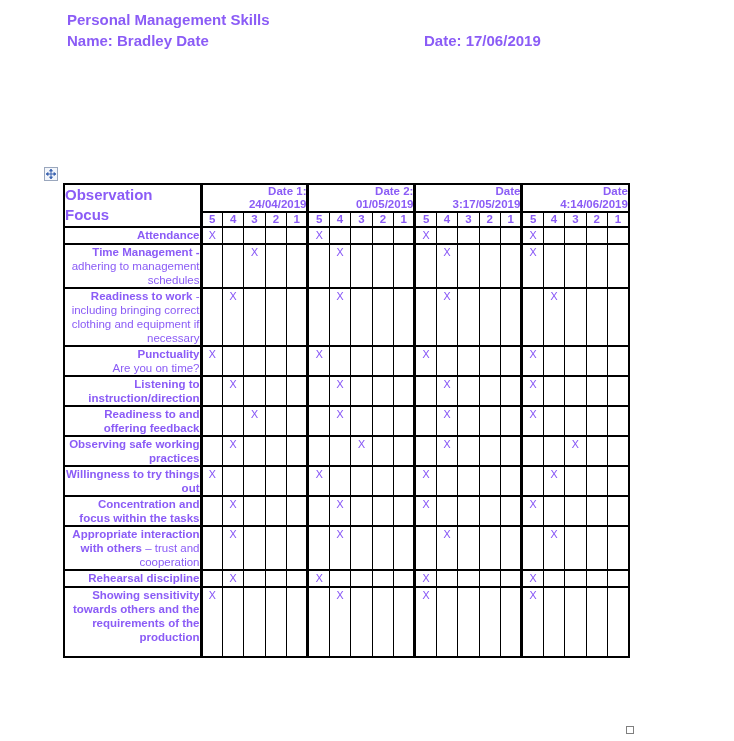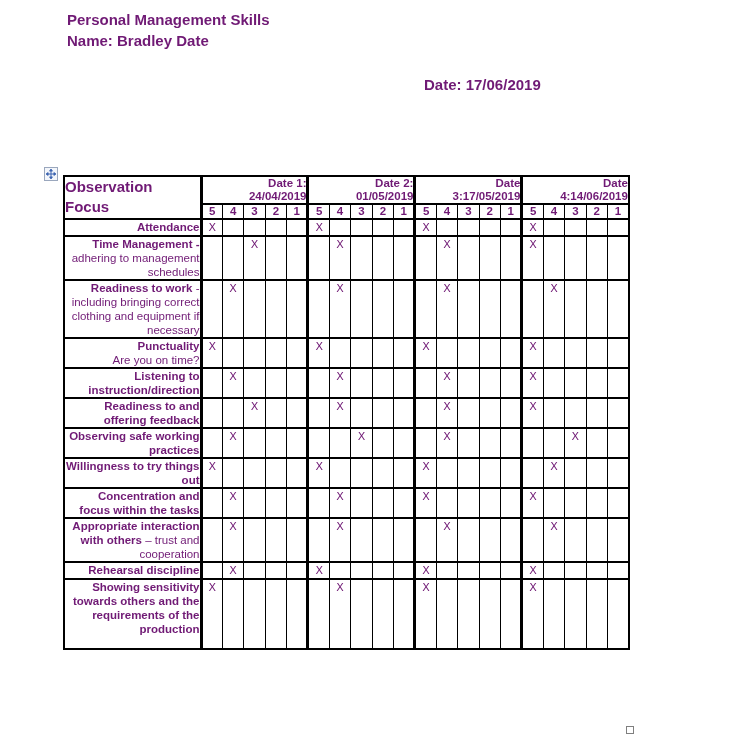--- a/index.html
+++ b/index.html
@@ -1,31 +1,31 @@
 <!DOCTYPE html>
 <html><head>
 <meta charset="utf-8">
 <style>
   html,body { margin:0; padding:0; background:#fff; }
   .page {
     position:relative; width:734px; height:741px; background:#ffffff;
-    font-family:"Liberation Sans", sans-serif; color:#701a75; overflow:hidden;
+    font-family:"Liberation Sans", sans-serif; color:#8b5cf6; overflow:hidden;
   }
   .doc-header { position:absolute; left:67px; top:9px; width:600px;
     font-size:15px; font-weight:bold; line-height:21px; }
   .nameline { position:relative; }
-  .date-abs { position:absolute; left:357px; top:0;margin-top:44px; }
+  .date-abs { position:absolute; left:357px; top:0; }
   .intro { position:absolute; left:67px; top:86px; width:630px;
     font-size:14px; line-height:21px; white-space:pre-wrap; }
   .move-handle { position:absolute; left:44px; top:167px; width:14px; height:14px;
     border:1px solid #9aa7bd; background:#f3f6fb; box-sizing:border-box;
     display:flex; align-items:center; justify-content:center; cursor:move; }
   .resize-handle { position:absolute; left:626px; top:726px; width:8px; height:8px;
     border:1px solid #7f7f7f; background:#fff; box-sizing:border-box; }
-  table.obs { position:absolute; left:63px; top:175px; width:565px;
+  table.obs { position:absolute; left:63px; top:183px; width:565px;
     border-collapse:collapse; table-layout:fixed; background:#fff;
     border:2px solid #000; }
   .obs th, .obs td { border:1px solid #000; border-top-width:2px; border-bottom-width:2px;
     padding:0; vertical-align:top; }
   .gs { border-left-width:3px !important; }
   .corner { font-size:15px; line-height:20px; font-weight:bold; text-align:left;
     padding:2px 4px; white-space:pre-line; }
   .dateh { font-size:11.5px; line-height:13px; font-weight:bold; text-align:right;
     padding:1px 3px; }
   .scoreh { font-size:11.5px; height:13px; line-height:13px; font-weight:bold;

